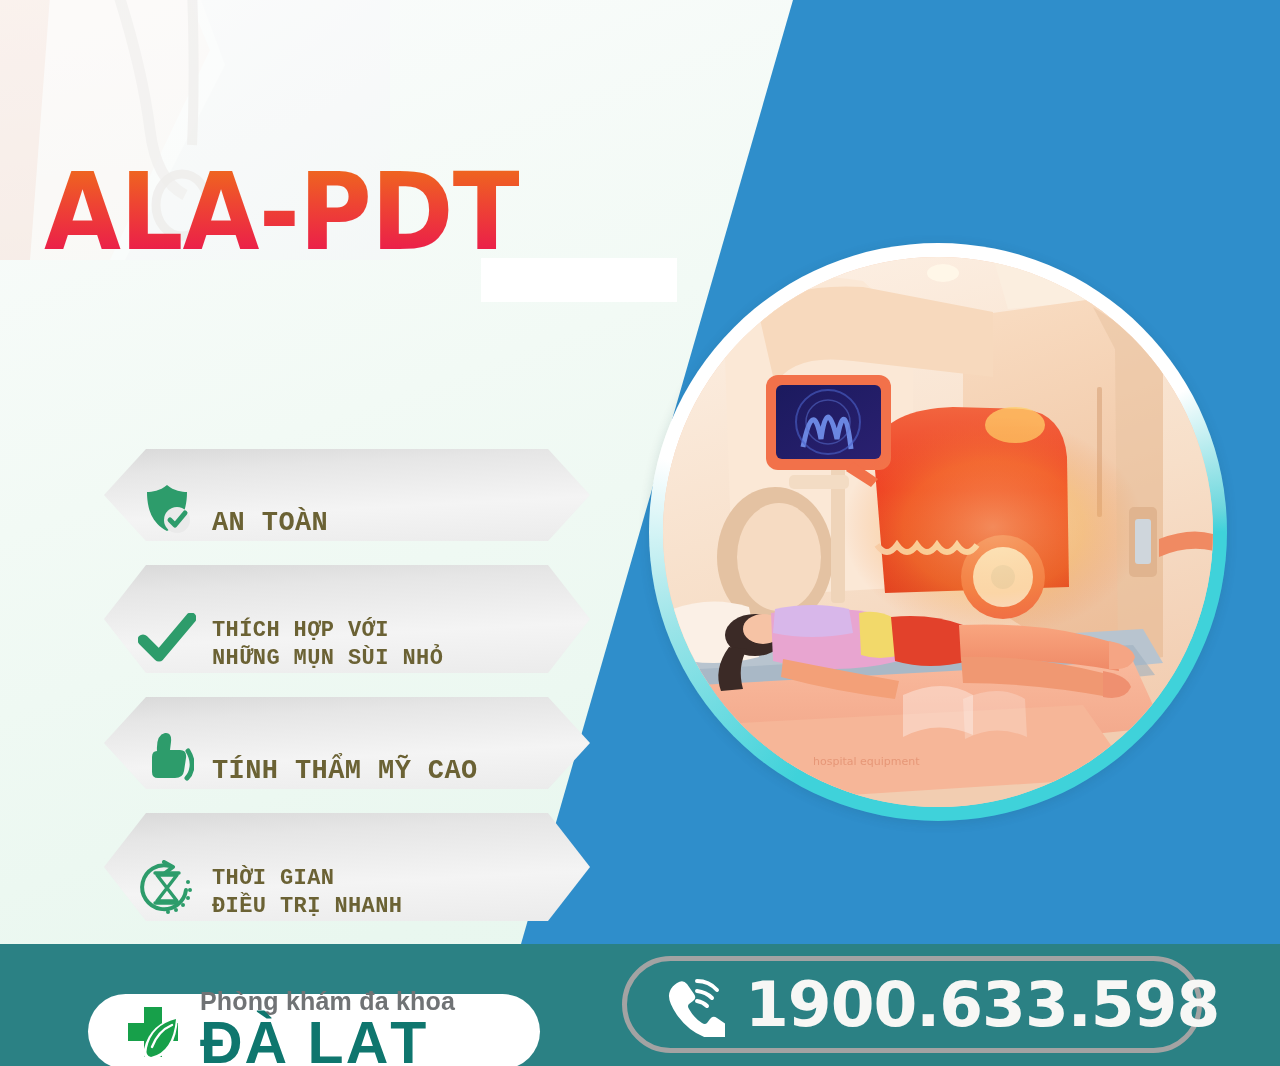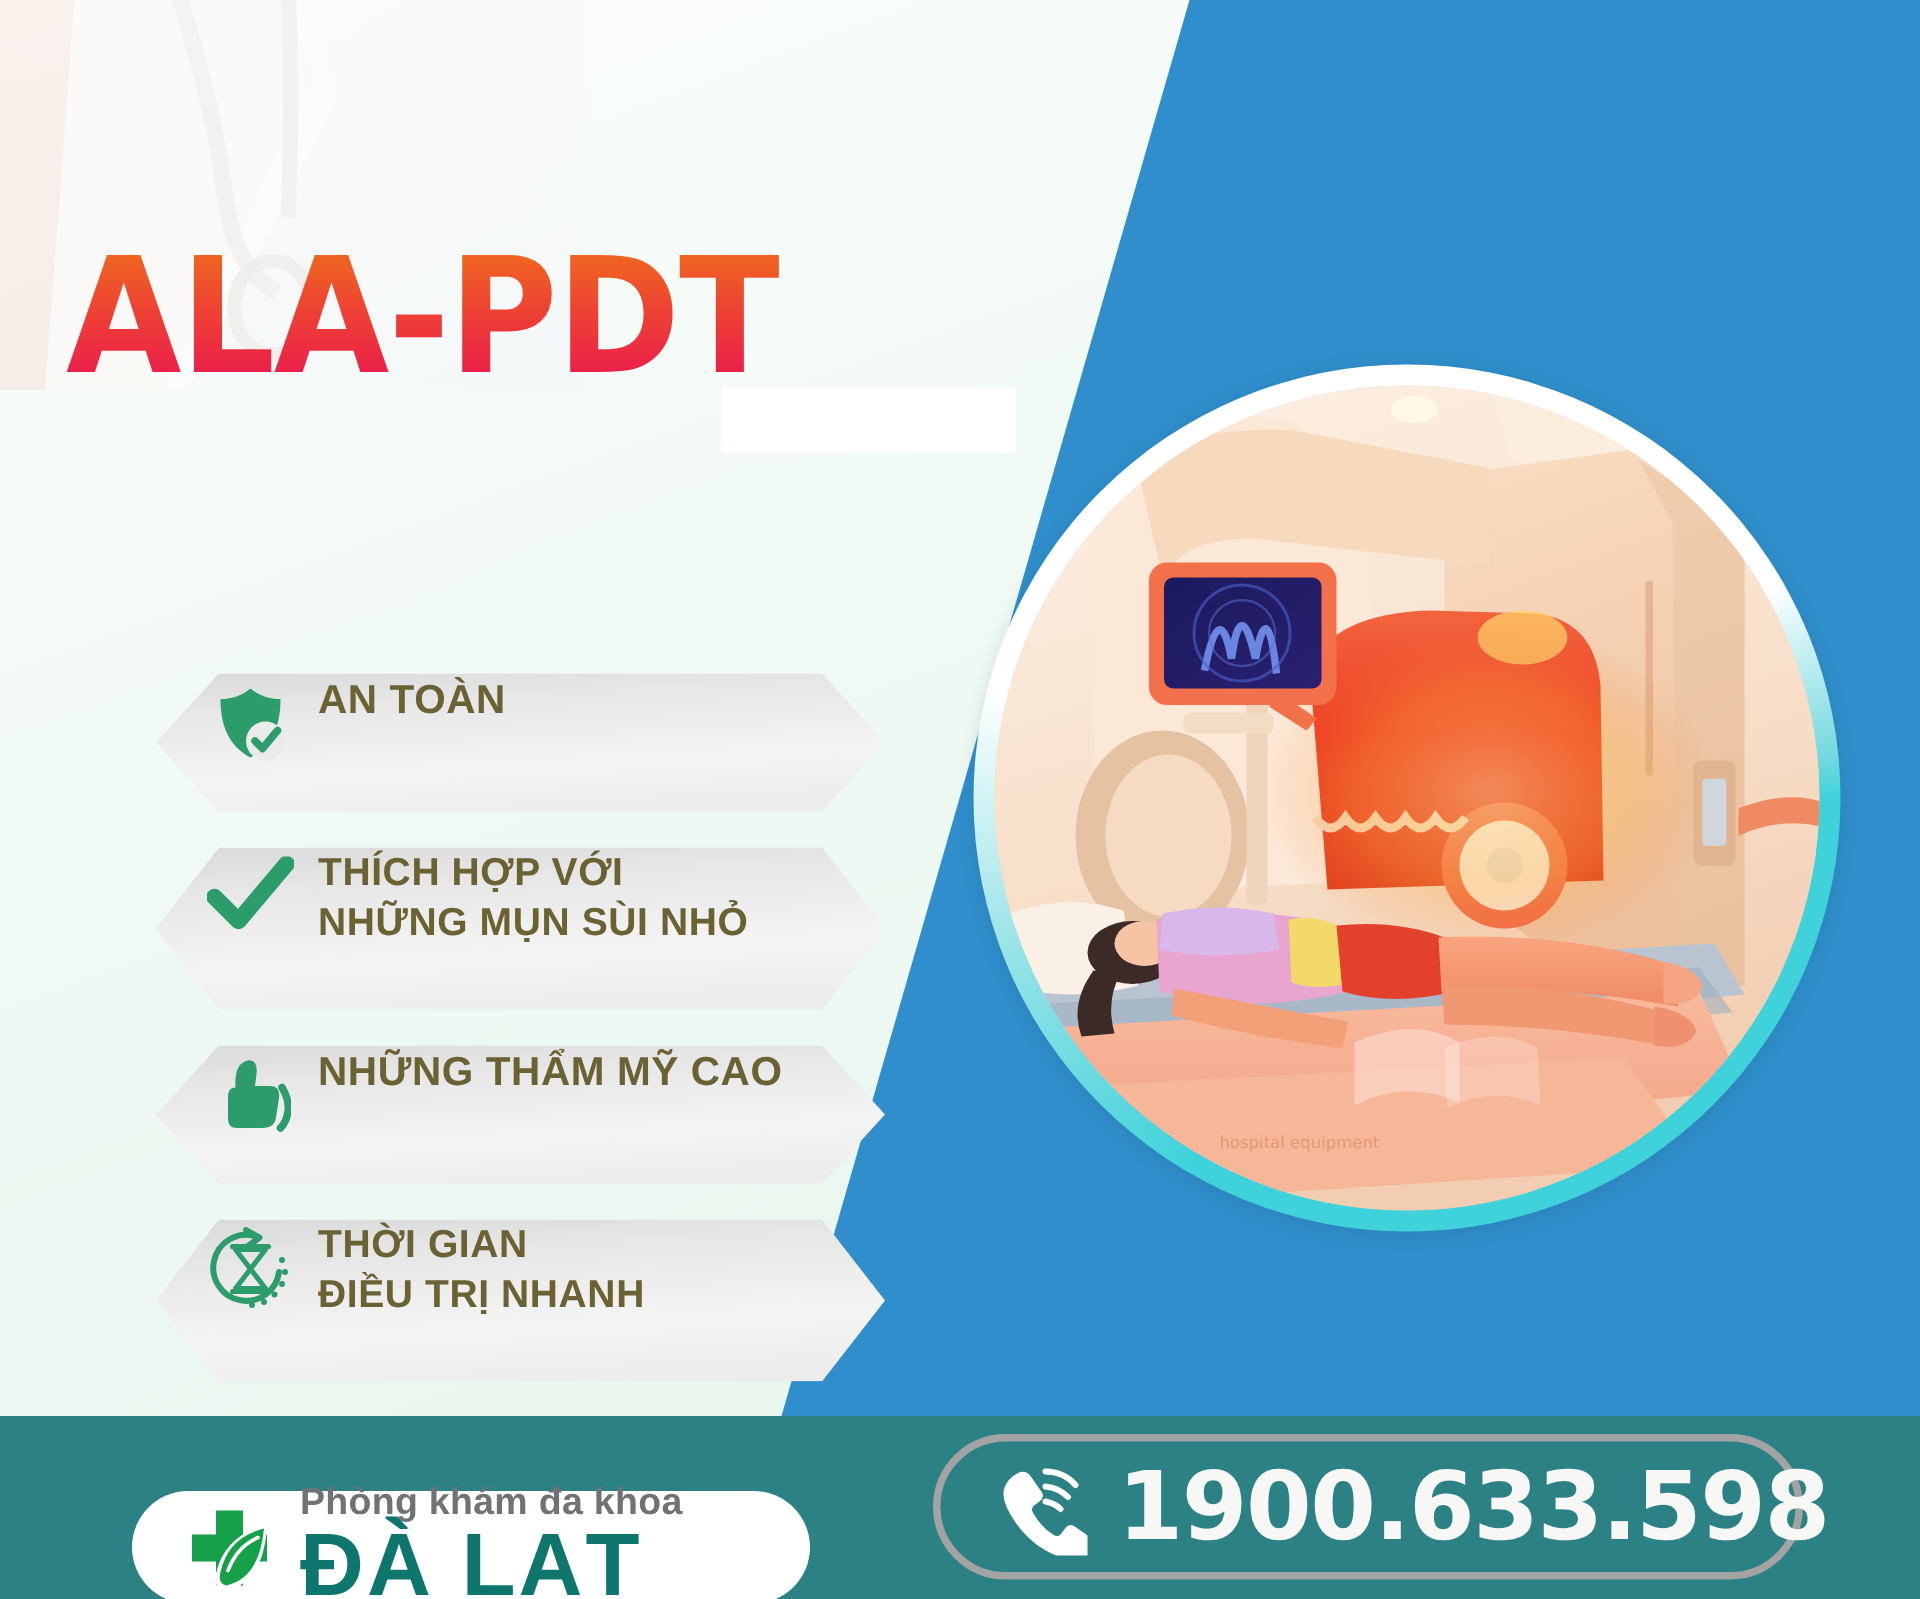--- a/index.html
+++ b/index.html
@@ -89,46 +89,47 @@
     background:#ffffff;
   }
 
   
   .features { position:absolute; left:104px; top:449px; width:486px; }
   .badge {
     position:relative;
     width:486px;
     margin-bottom:24px;
     display:flex;
-    align-items:flex-start;
+    align-items:flex-end;
     padding-left:30px;
     background:linear-gradient(177deg,#d9d9d9 0%,#e6e6e6 22%,#f4f4f4 62%,#ebebeb 100%);
     clip-path:polygon(42px 0, 444px 0, 486px 50%, 444px 100%, 42px 100%, 0 50%);
     filter:drop-shadow(0 3px 4px rgba(70,90,85,.22));
+    font-family:Liberation Mono, monospace;
   }
   .badge.one-line { height:92px; }
   .badge.two-line { height:108px; }
   .badge-icon {
     flex:0 0 auto;
     width:66px; height:66px;
     display:flex;
     align-items:center;
     justify-content:center;
     margin-right:12px;
   }
   .badge-icon svg { display:block; }
   .badge-text {
     font-size:27px;
     font-weight:bold;
     color:#6b6234;
     letter-spacing:.4px;
     line-height:1.28;
     white-space:pre-line;
   }
-  .badge.two-line .badge-text { font-size:26px; }
+  .badge.two-line .badge-text { font-size:22px; }
 
   
   .footer {
     position:absolute;
     left:0; top:944px;
     width:1280px; height:122px;
     background:#2b8184;
     display:flex;
     align-items:center;
   }
@@ -358,21 +359,21 @@
 NHỮNG MỤN SÙI NHỎ</span>
     </div>
 
     <div class="badge one-line">
       <span class="badge-icon">
         <svg width="54" height="54" viewBox="0 0 54 54" aria-hidden="true">
           <path d="M17 22 Q16 6 25 4 Q32 3 31 13 L30 21 L40 21 Q47 21 46 29 L44 42 Q43 49 35 49 L18 49 Q12 49 12 43 L12 28 Q12 22 17 22 Z" fill="#2d9c6b"></path>
           <path d="M48 22 Q53 30 52 38 Q51 45 47 49" fill="none" stroke="#2d9c6b" stroke-width="5" stroke-linecap="round"></path>
         </svg>
       </span>
-      <span class="badge-text">NHỮNG THẨM MỸ CAO</span>
+      <span class="badge-text">TÍNH THẨM MỸ CAO</span>
     </div>
 
     <div class="badge two-line">
       <span class="badge-icon">
         <svg width="58" height="56" viewBox="0 0 58 56" aria-hidden="true">
           <path d="M32 6 A22 22 0 1 0 48 30" fill="none" stroke="#2d9c6b" stroke-width="4" stroke-linecap="round"></path>
           <path d="M26 2 L35 7 L27 13" fill="none" stroke="#2d9c6b" stroke-width="4" stroke-linecap="round" stroke-linejoin="round"></path>
           <g fill="#2d9c6b">
             <circle cx="50" cy="22" r="2"></circle>
               <circle cx="52" cy="30" r="2"></circle>

